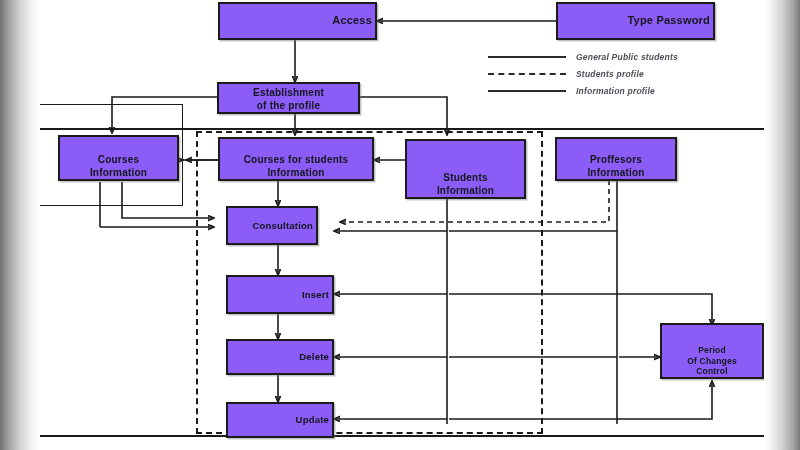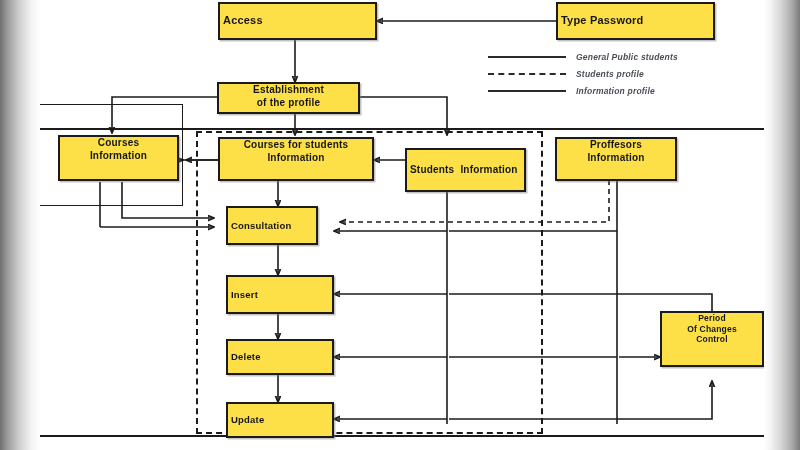--- a/index.html
+++ b/index.html
@@ -20,26 +20,26 @@
   #vignette-right{
     position:absolute;right:0;top:0;width:36px;height:450px;
     background:linear-gradient(to left,#7a7a7a 0%,#a6a6a6 20%,#d5d5d5 52%,#f4f4f4 82%,#ffffff 100%);
     pointer-events:none;z-index:40;
   }
   #diagram{position:absolute;left:0;top:0;width:800px;height:450px;z-index:10;}
 
   
   .node{
     position:absolute;
-    background:#fde047;
+    background:#8b5cf6;
     border:2px solid #1b1b1b;
     box-sizing:border-box;
     display:flex;
     align-items:center;
-    justify-content:flex-start;
+    justify-content:flex-end;
     text-align:center;
     color:#15161c;
     z-index:20;
     box-shadow:1.5px 1.5px 0 rgba(120,120,120,.45);
   }
   .node .lbl{
     font-weight:bold;
     letter-spacing:.2px;
     line-height:1.25;
     padding:0 3px;
@@ -158,21 +158,21 @@
   <div class="node mid" style="left:58px;top:135px;width:121px;height:46px;flex-direction:column;">
     <span class="lbl">Courses</span>
     <span class="lbl">Information</span>
   </div>
 
   <div class="node mid" style="left:218px;top:137px;width:156px;height:44px;flex-direction:column;">
     <span class="lbl">Courses for students</span>
     <span class="lbl">Information</span>
   </div>
 
-  <div class="node mid" style="left:405px;top:148px;width:121px;height:44px;flex-direction:row;">
+  <div class="node mid" style="left:405px;top:139px;width:121px;height:60px;flex-direction:column;">
     <span class="lbl">Students</span>
     <span class="lbl">Information</span>
   </div>
 
   <div class="node mid" style="left:555px;top:137px;width:122px;height:44px;flex-direction:column;">
     <span class="lbl">Proffesors</span>
     <span class="lbl">Information</span>
   </div>
 
   <div class="node op" style="left:226px;top:206px;width:92px;height:39px;">
@@ -184,21 +184,21 @@
   </div>
 
   <div class="node op" style="left:226px;top:339px;width:108px;height:36px;">
     <span class="lbl">Delete</span>
   </div>
 
   <div class="node op" style="left:226px;top:402px;width:108px;height:36px;">
     <span class="lbl">Update</span>
   </div>
 
-  <div class="node small" style="left:660px;top:311px;width:104px;height:56px;flex-direction:column;">
+  <div class="node small" style="left:660px;top:323px;width:104px;height:56px;flex-direction:column;">
     <span class="lbl">Period</span>
     <span class="lbl">Of Changes</span>
     <span class="lbl">Control</span>
   </div>
 
   <div id="legend" style="left:488px;top:48px;">
     <div class="legend-row">
       <span class="legend-swatch"></span>
       <span class="legend-text">General Public students</span>
     </div>

